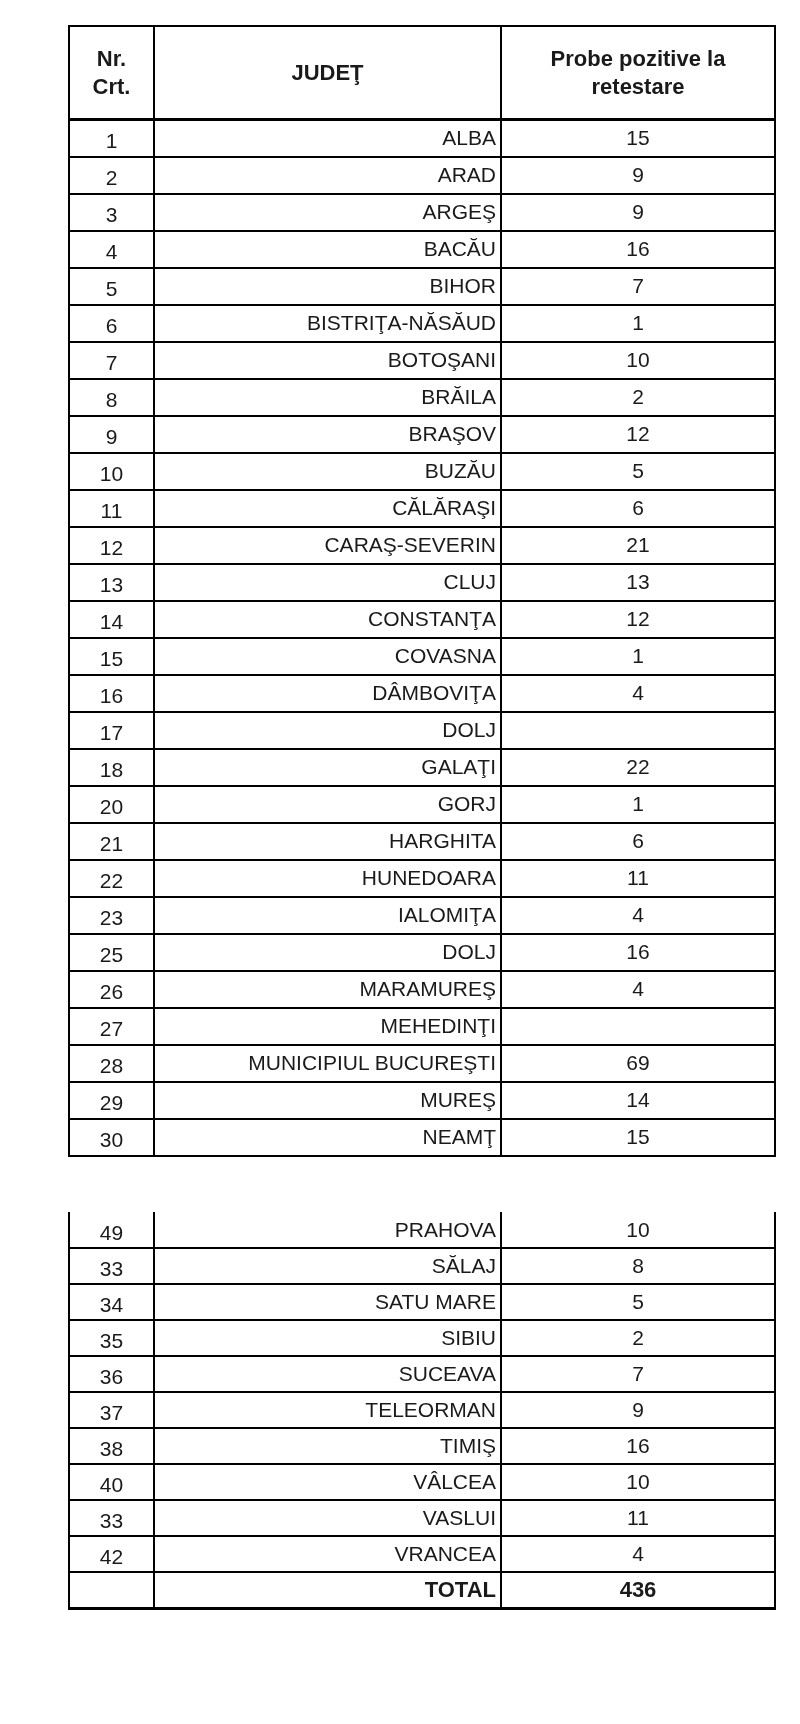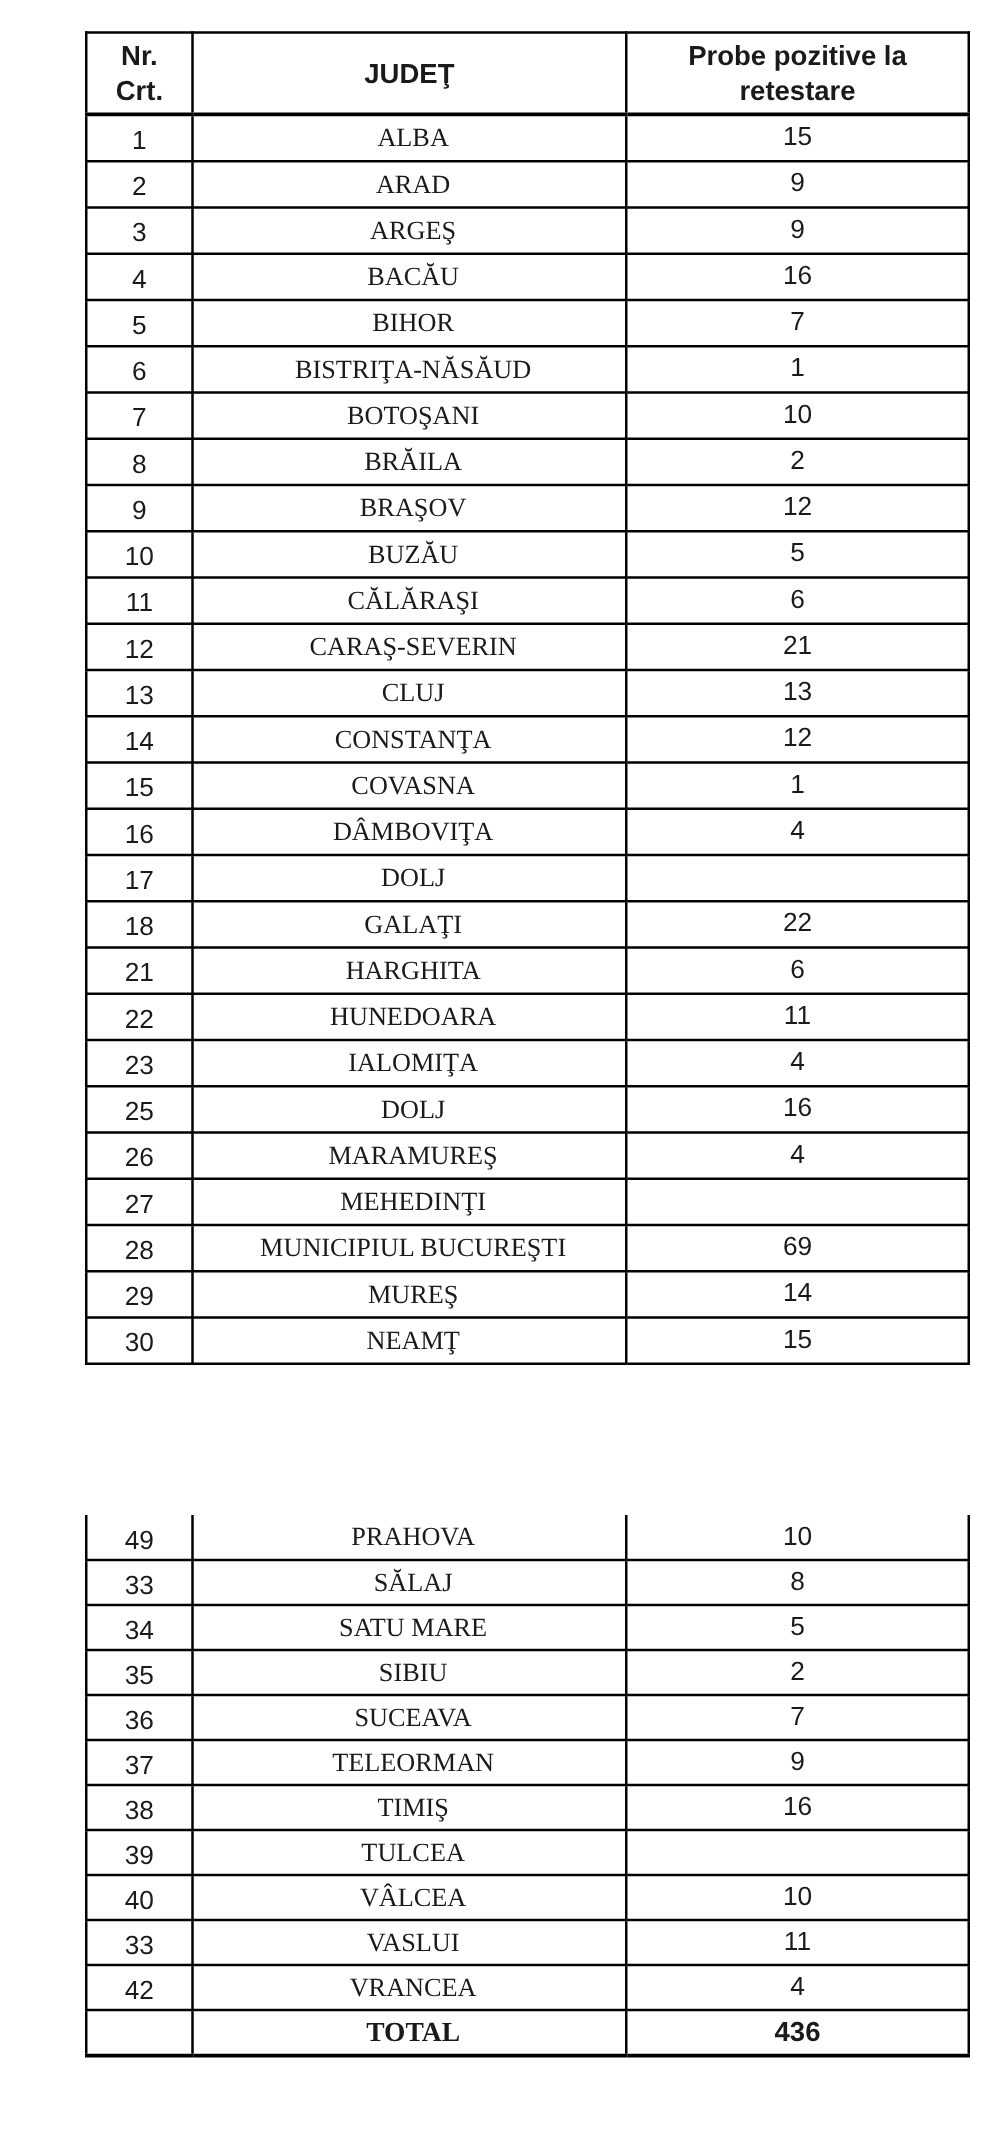--- a/index.html
+++ b/index.html
@@ -36,25 +36,25 @@
   thead th {
     height: 63px;
     font-size: 22px;
     font-weight: bold;
     text-align: center;
     vertical-align: middle;
     line-height: 1.25;
     white-space: normal;
     border-bottom: 3px solid #000;
   }
-  thead th.h-nr { white-space: normal; padding: 4px 14px; }
+  thead th.h-nr { white-space: normal; padding: 18px 14px; }
   tbody td { height: 37px; font-size: 21px; vertical-align: middle; }
   #table-section-2 tbody td { height: 36px; }
   td.td-nr    { text-align: center; padding-top: 6px; }
-  td.td-judet { text-align: center; padding-left: 10px; padding-right: 4px; font-family: Liberation Serif, serif; }
+  td.td-judet { text-align: right; padding-left: 10px; padding-right: 4px; }
   td.td-value { text-align: center; }
   
   #table-section-2 tbody tr:first-child td { border-top: none; }
   tr.total-row td {
     height: 41px;
     font-weight: bold;
     font-size: 22px;
     border-bottom: 3px solid #000;
     padding-top: 0;
     margin-left: 28px;
@@ -163,20 +163,25 @@
           <td class="td-nr">17</td>
           <td class="td-judet">DOLJ</td>
           <td class="td-value"></td>
         </tr>
         <tr>
           <td class="td-nr">18</td>
           <td class="td-judet">GALAŢI</td>
           <td class="td-value">22</td>
         </tr>
         <tr>
+          <td class="td-nr">20</td>
+          <td class="td-judet">GORJ</td>
+          <td class="td-value">1</td>
+        </tr>
+        <tr>
           <td class="td-nr">21</td>
           <td class="td-judet">HARGHITA</td>
           <td class="td-value">6</td>
         </tr>
         <tr>
           <td class="td-nr">22</td>
           <td class="td-judet">HUNEDOARA</td>
           <td class="td-value">11</td>
         </tr>
         <tr>
@@ -251,25 +256,20 @@
         </tr>
         <tr>
           <td class="td-nr">37</td>
           <td class="td-judet">TELEORMAN</td>
           <td class="td-value">9</td>
         </tr>
         <tr>
           <td class="td-nr">38</td>
           <td class="td-judet">TIMIŞ</td>
           <td class="td-value">16</td>
-        </tr>
-        <tr>
-          <td class="td-nr">39</td>
-          <td class="td-judet">TULCEA</td>
-          <td class="td-value"></td>
         </tr>
         <tr>
           <td class="td-nr">40</td>
           <td class="td-judet">VÂLCEA</td>
           <td class="td-value">10</td>
         </tr>
         <tr>
           <td class="td-nr">33</td>
           <td class="td-judet">VASLUI</td>
           <td class="td-value">11</td>

